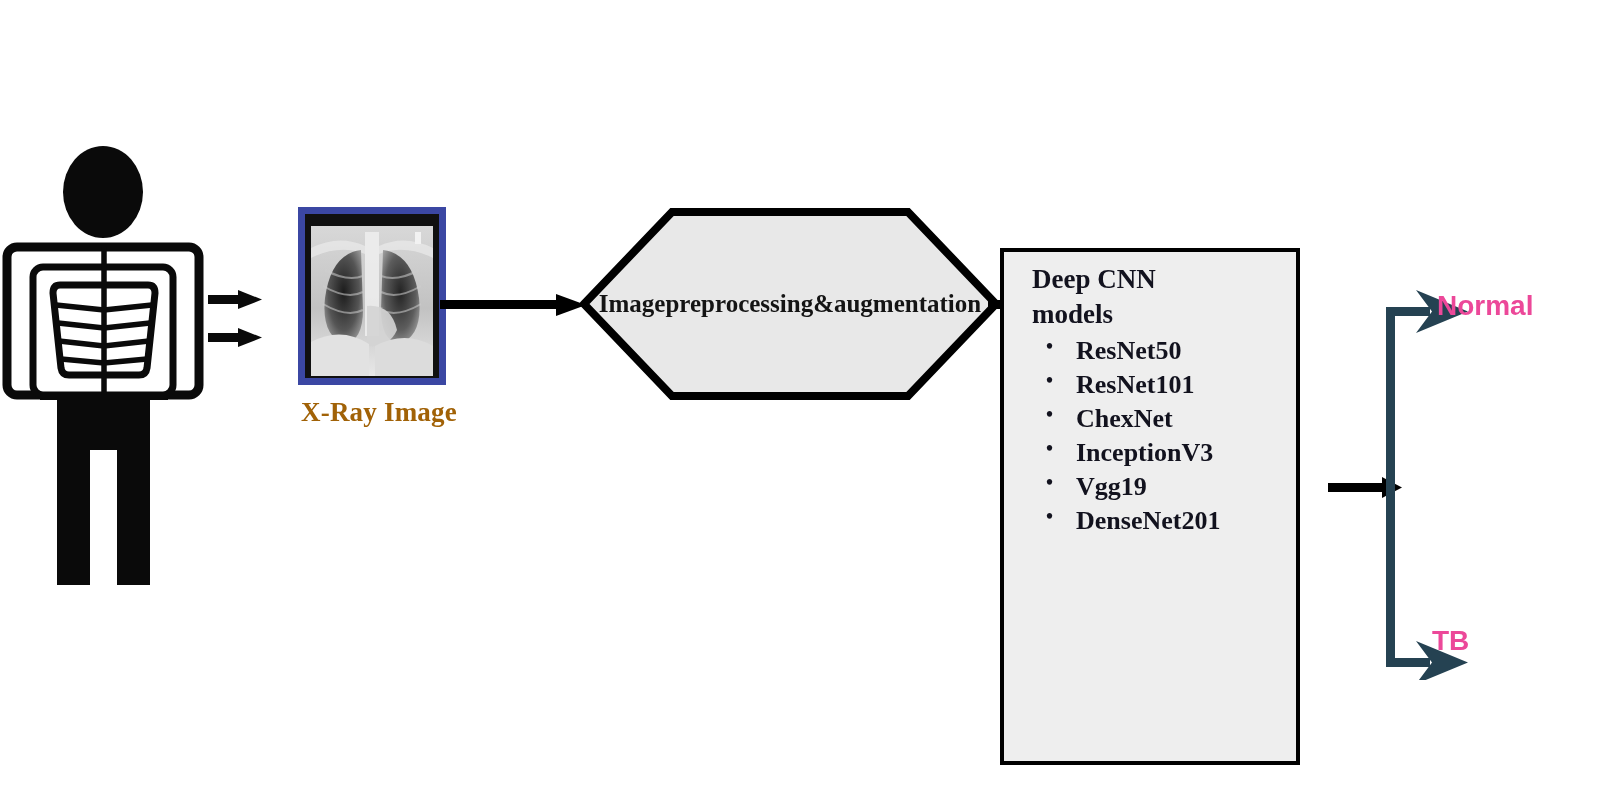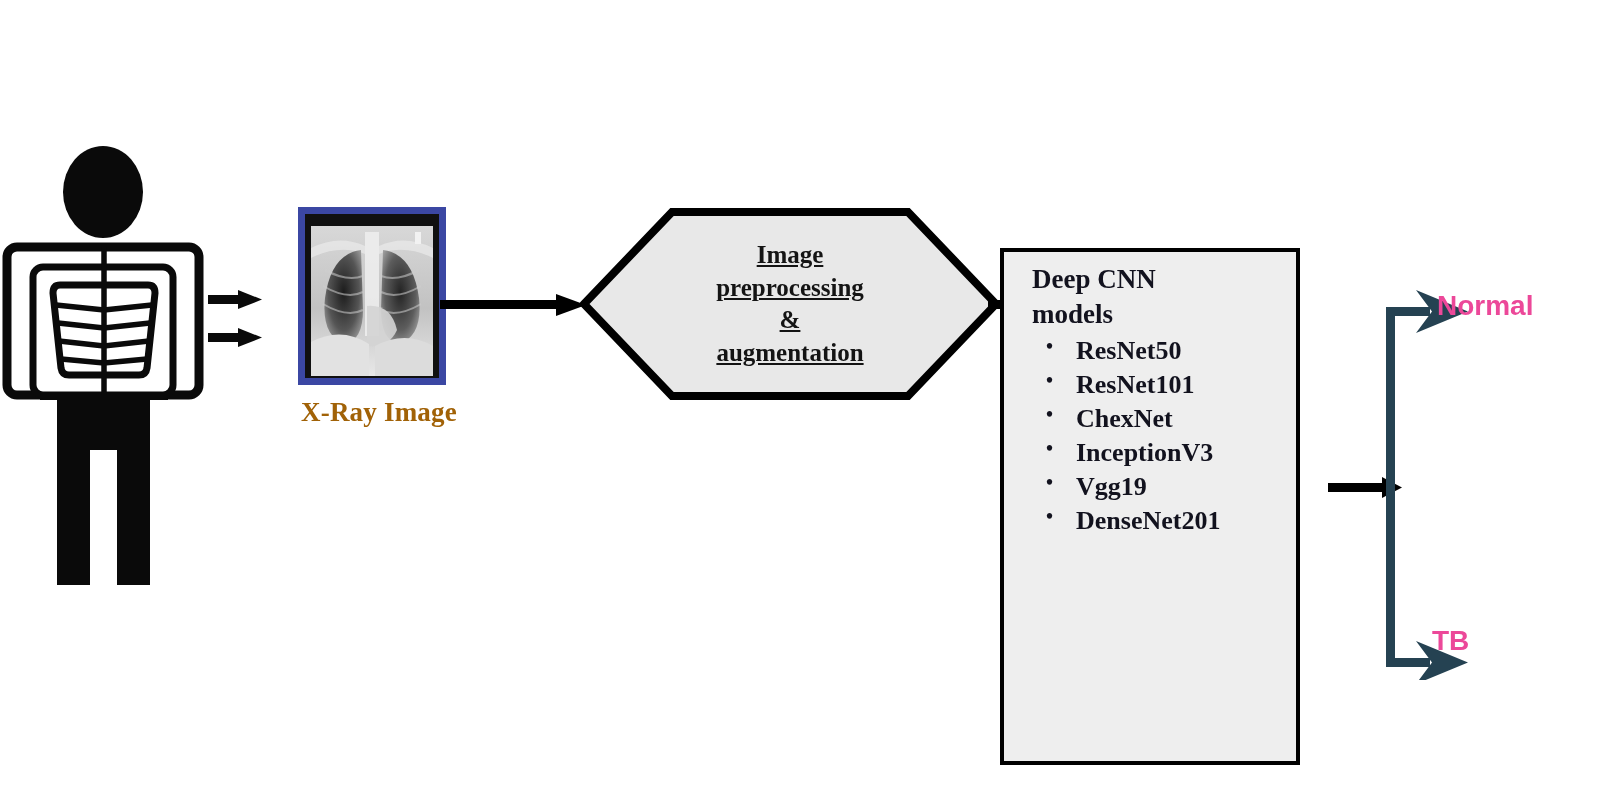--- a/index.html
+++ b/index.html
@@ -41,29 +41,28 @@
     color: #a16207;
     letter-spacing: 0.2px;
   }
 
   
   #hexagon-node { left: 580px; top: 206px; width: 420px; height: 196px; }
   #hexagon-label {
     position: absolute;
     left: 0; top: 0; width: 420px; height: 196px;
     display: flex;
-    flex-direction: column;
+    flex-direction: row;
     align-items: center;
     justify-content: center;
     font-weight: bold;
     font-size: 25px;
     color: #141414;
     line-height: 1.30;
     text-align: center;
-    text-decoration: underline;
   }
 
   
   #cnn-box {
     left: 1000px; top: 248px;
     width: 300px; height: 517px;
     background: #eeeeee;
     border: 4px solid #000000;
     box-sizing: border-box;
     padding: 10px 0 0 28px;

